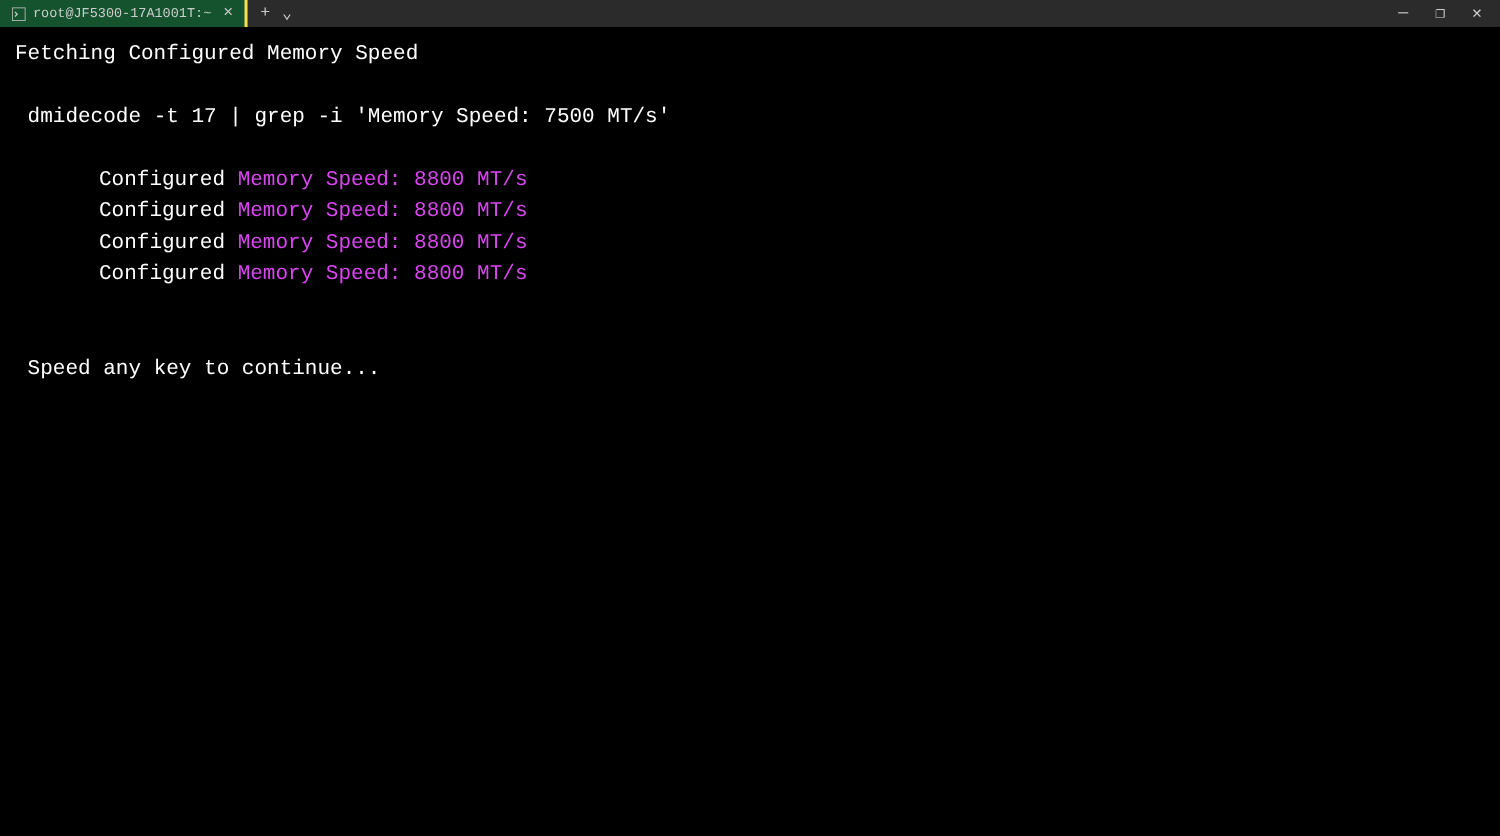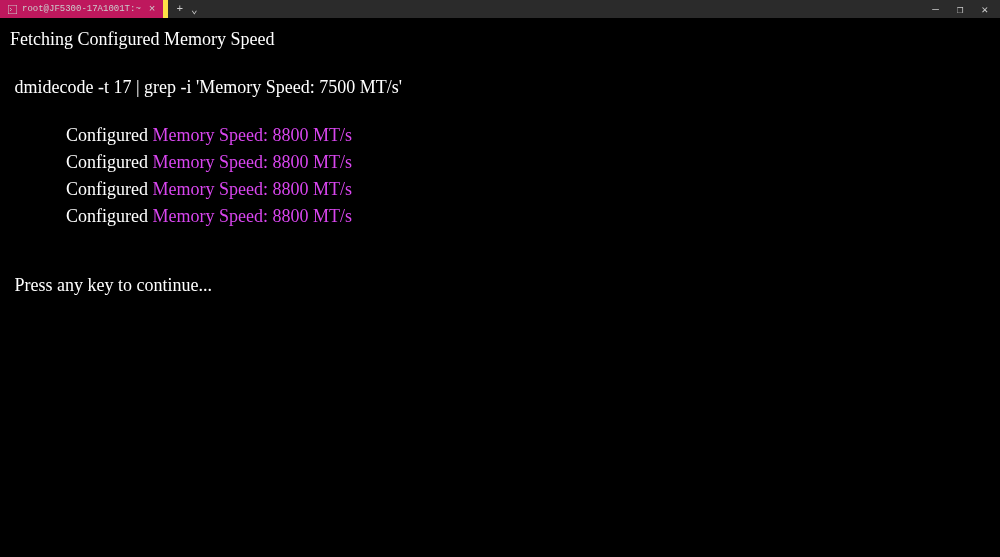--- a/index.html
+++ b/index.html
@@ -27,23 +27,23 @@
     .titlebar-left {
       display: flex;
       align-items: center;
       height: 100%;
     }
     .tab {
       display: flex;
       align-items: center;
       height: 100%;
       padding: 0 8px;
-      background: #be185d;
+      background: #14532d;
       gap: 5px;
-      border-right: 5px solid #fde047;
+      border-right: 2px solid #fde047;
     }
     .tab-icon {
       width: 9px;
       height: 9px;
       display: inline-flex;
       align-items: center;
       justify-content: center;
     }
     .tab-title {
       font-size: 9px;
@@ -71,24 +71,24 @@
     }
     .win-control {
       font-size: 11px;
       color: #cccccc;
       cursor: pointer;
       display: inline-flex;
       align-items: center;
     }
     .terminal-content {
       padding: 8px 10px;
-      font-size: 18px;
+      font-size: 14px;
       line-height: 1.5;
       color: #ffffff;
-      font-family: Liberation Serif, serif;
+      font-family: Liberation Mono, monospace;
     }
     .line {
       white-space: pre;
     }
     .blank-line {
       height: 21px;
     }
     .highlighted {
       color: #d946ef;
     }
@@ -130,14 +130,14 @@
   <div class="line"> <span>dmidecode -t 17 | grep -i 'Memory Speed: 7500 MT/s'</span></div>
   <div class="blank-line"></div>
   <div id="output-lines">
       <div class="line"><span class="indent"></span><span>Configured </span><span class="highlighted">Memory Speed: 8800 MT/s</span></div>
       <div class="line"><span class="indent"></span><span>Configured </span><span class="highlighted">Memory Speed: 8800 MT/s</span></div>
       <div class="line"><span class="indent"></span><span>Configured </span><span class="highlighted">Memory Speed: 8800 MT/s</span></div>
       <div class="line"><span class="indent"></span><span>Configured </span><span class="highlighted">Memory Speed: 8800 MT/s</span></div>
     </div>
   <div class="blank-line"></div>
   <div class="blank-line"></div>
-  <div class="line"> <span>Press any key to continue...</span></div>
+  <div class="line"> <span>Speed any key to continue...</span></div>
 </div>
 
 </body></html>

